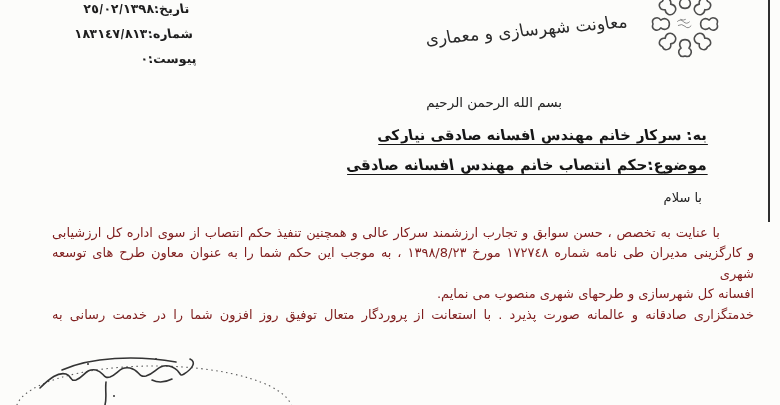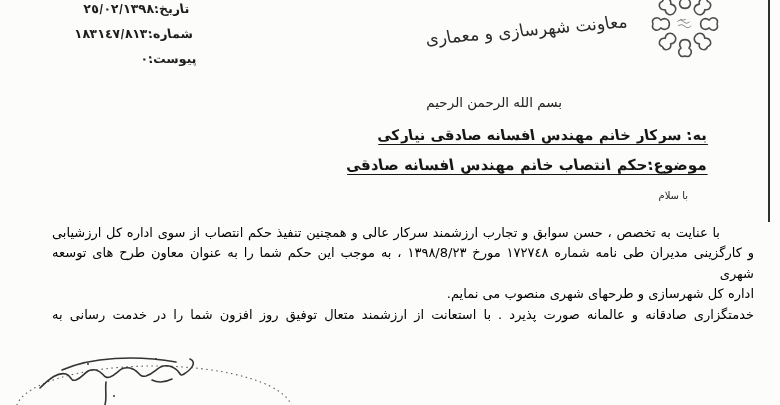--- a/index.html
+++ b/index.html
@@ -18,23 +18,23 @@
   
   .dept-title{position:absolute;left:406px;top:20px;width:240px;text-align:center;
       font-size:17px;color:#2a2a2a;transform:rotate(-5deg) skewX(6deg);white-space:nowrap;}
   .bismillah{position:absolute;right:218px;top:94px;font-size:13.5px;color:#222;}
   .to-line,.subject-line{
       position:absolute;right:72px;font-size:14.5px;font-weight:bold;color:#161616;
       transform:skewX(9deg);transform-origin:right bottom;white-space:nowrap;
       text-decoration:underline;text-underline-offset:4px;text-decoration-thickness:1.3px;}
   .to-line{top:127px;}
   .subject-line{top:156px;font-size:15px;}
-  .salutation{position:absolute;right:92px;top:190px;font-size:10px;}
+  .salutation{position:absolute;right:78px;top:190px;font-size:13px;}
   .body{position:absolute;left:52px;right:26px;top:223px;font-size:13px;
-        line-height:20.4px;text-align:justify;color:#000000;}
+        line-height:20.4px;text-align:justify;color:#7f1d1d;}
   .body .bline{text-align-last:justify;}
   .body .bline.end{text-align-last:auto;}
   .body .indent{text-indent:34px;}
   .signature{position:absolute;left:6px;top:352px;width:300px;height:53px;}
 </style>
 </head>
 <body>
 
 <div class="page">
 
@@ -94,22 +94,22 @@
 
   <div class="to-line">به: سرکار خانم مهندس افسانه صادقی نیارکی</div>
 
   <div class="subject-line">موضوع:حکم انتصاب خانم مهندس افسانه صادقی</div>
 
   <div class="salutation">با سلام</div>
 
   <div class="body">
     <div class="bline indent">با عنایت به تخصص ، حسن سوابق و تجارب ارزشمند سرکار عالی و همچنین تنفیذ حکم انتصاب از سوی اداره کل ارزشیابی</div>
     <div class="bline">و کارگزینی مدیران طی نامه شماره ١٧٢٧٤٨ مورخ ١٣٩٨/8/٢٣ ، به موجب این حکم شما را به عنوان معاون طرح های توسعه شهری</div>
-    <div class="bline end">اداره کل شهرسازی و طرحهای شهری منصوب می نمایم.</div>
-    <div class="bline">خدمتگزاری صادقانه و عالمانه صورت پذیرد . با استعانت از ارزشمند متعال توفیق روز افزون شما را در خدمت رسانی به</div>
+    <div class="bline end">افسانه کل شهرسازی و طرحهای شهری منصوب می نمایم.</div>
+    <div class="bline">خدمتگزاری صادقانه و عالمانه صورت پذیرد . با استعانت از پروردگار متعال توفیق روز افزون شما را در خدمت رسانی به</div>
   </div>
 
   <div class="signature">
     <svg viewBox="0 0 300 53" width="300" height="53">
       <ellipse cx="148" cy="58" rx="138" ry="44" fill="none" stroke="#5a5a5a" stroke-width="1.1" stroke-dasharray="1.5 3.5"></ellipse>
       <g fill="none" stroke="#343434" stroke-width="1.6" stroke-linecap="round">
         <path d="M34,36 C44,26 52,20 60,22 C66,24 64,30 70,28 C78,25 80,16 90,18 C98,20 97,27 104,25 C112,22 114,14 124,16 C134,18 132,26 140,24 C150,21 152,12 163,14 C176,17 172,26 178,22 C186,17 191,10 184,7"></path>
         <path d="M56,18 C85,5 130,3 170,10"></path>
         <path d="M100,30 C99,38 101,46 99,53"></path>
         <path d="M146,28 C152,31 160,30 166,27"></path>

